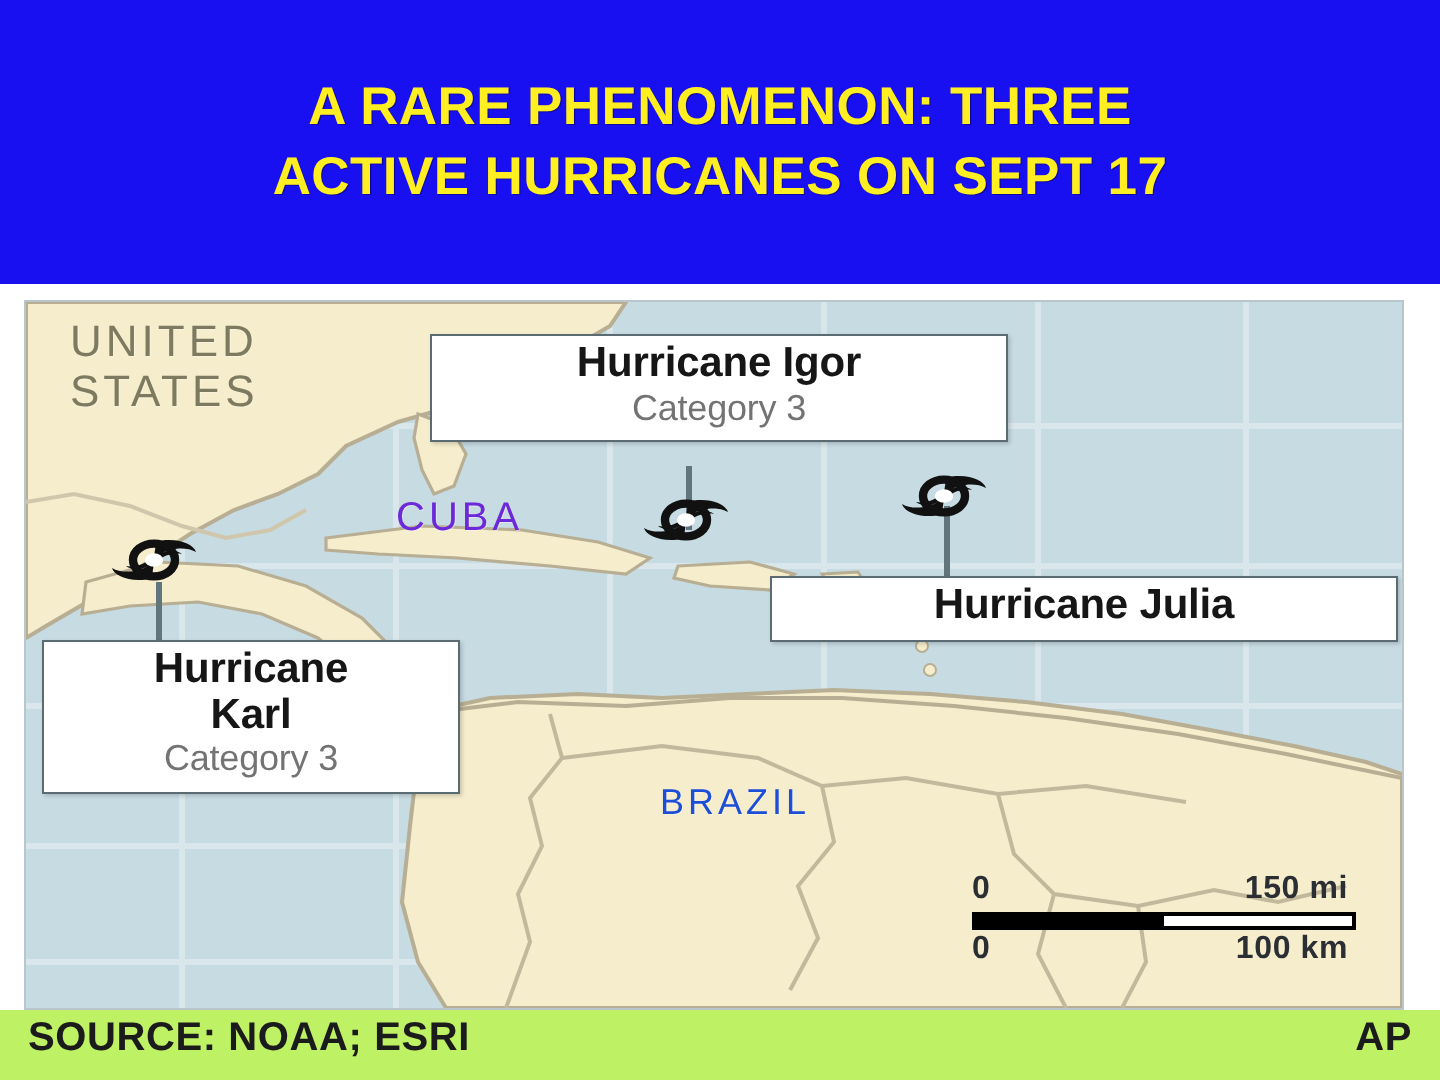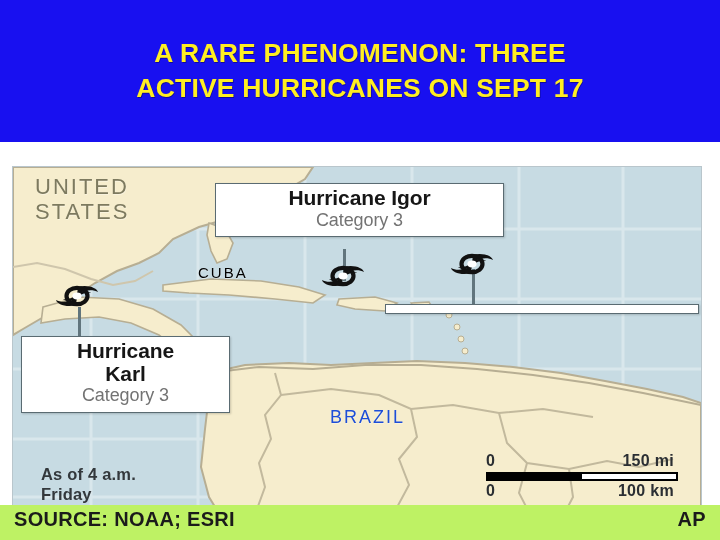--- a/index.html
+++ b/index.html
@@ -48,21 +48,20 @@
   .map-wrap {
     position: absolute;
     left: 12px;
     top: 150px;
     width: 690px;
     height: 355px;
     background: #c7dbe3;
     border: 1px solid #b9c6cc;
     box-sizing: border-box;
     overflow: hidden;
-    margin-top: 16px;
   }
   .map-svg {
     position: absolute;
     left: 0;
     top: 0;
     width: 100%;
     height: 100%;
     display: block;
   }
 
@@ -78,22 +77,22 @@
   }
   #place-us {
     left: 22px;
     top: 8px;
     font-size: 22px;
     line-height: 1.12;
   }
   #place-cuba {
     left: 185px;
     top: 97px;
-    font-size: 15px;
-    color: #000000;
+    font-size: 20px;
+    color: #6d28d9;
   }
   #place-brazil {
     left: 317px;
     top: 240px;
     font-size: 18px;
     color: #1d4ed8;
   }
   #place-atlantic {
     position: absolute;
     left: 545px;
@@ -357,30 +356,29 @@
         <ellipse cx="22" cy="17" rx="4.6" ry="3.4" fill="#ffffff"></ellipse>
       </g>
     </svg>
 
     <div class="callout" id="callout-igor">
       <div class="c-title">Hurricane Igor</div>
       <div class="c-sub">Category 3</div>
     </div>
 
     <div class="callout" id="callout-julia">
+      <div class="c-title">Hurricane Julia</div>
     </div>
 
     <div class="callout" id="callout-karl">
       <div class="c-title">Hurricane
 Karl</div>
       <div class="c-sub">Category 3</div>
     </div>
 
-    <div id="asof">As of 4 a.m.
-Friday</div>
 
     <div id="scalebar">
       <div class="scale-row">
         <span>0</span>
         <span class="right">150 mi</span>
       </div>
       <div class="scale-bar-graphic"></div>
       <div class="scale-row">
         <span>0</span>
         <span class="right">100 km</span>

